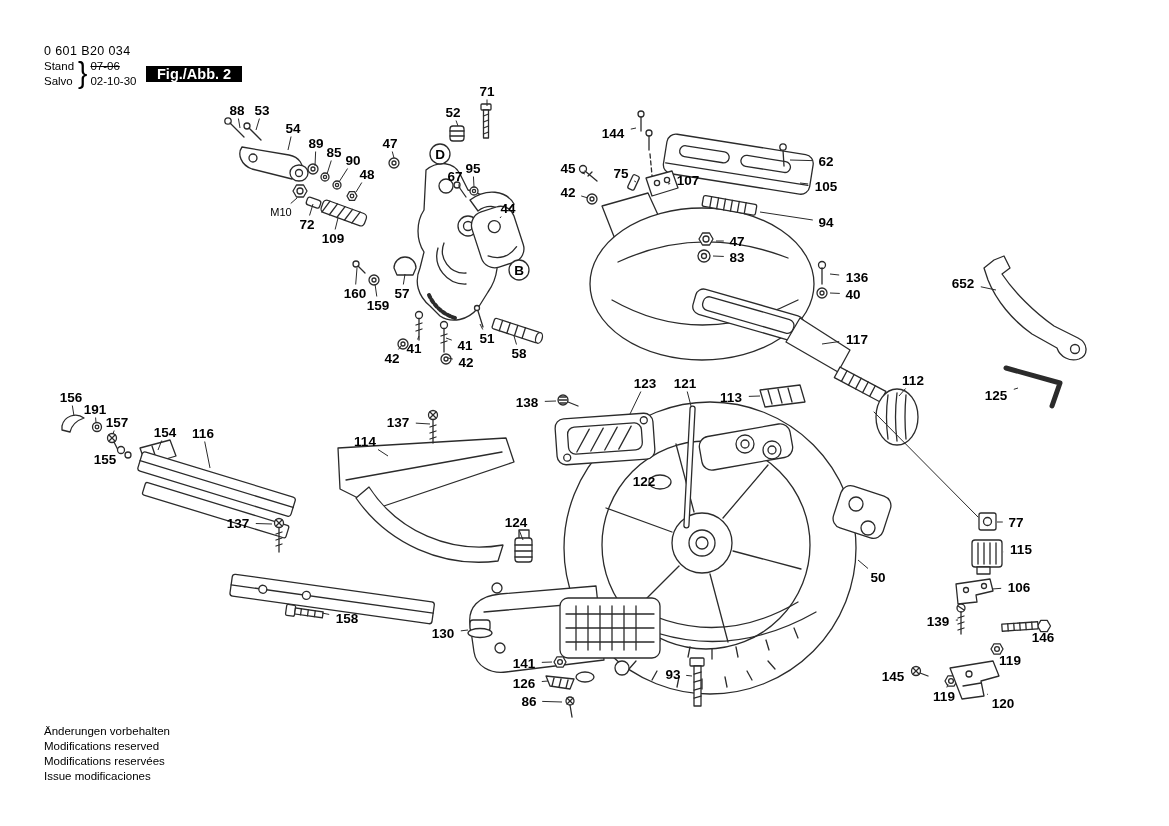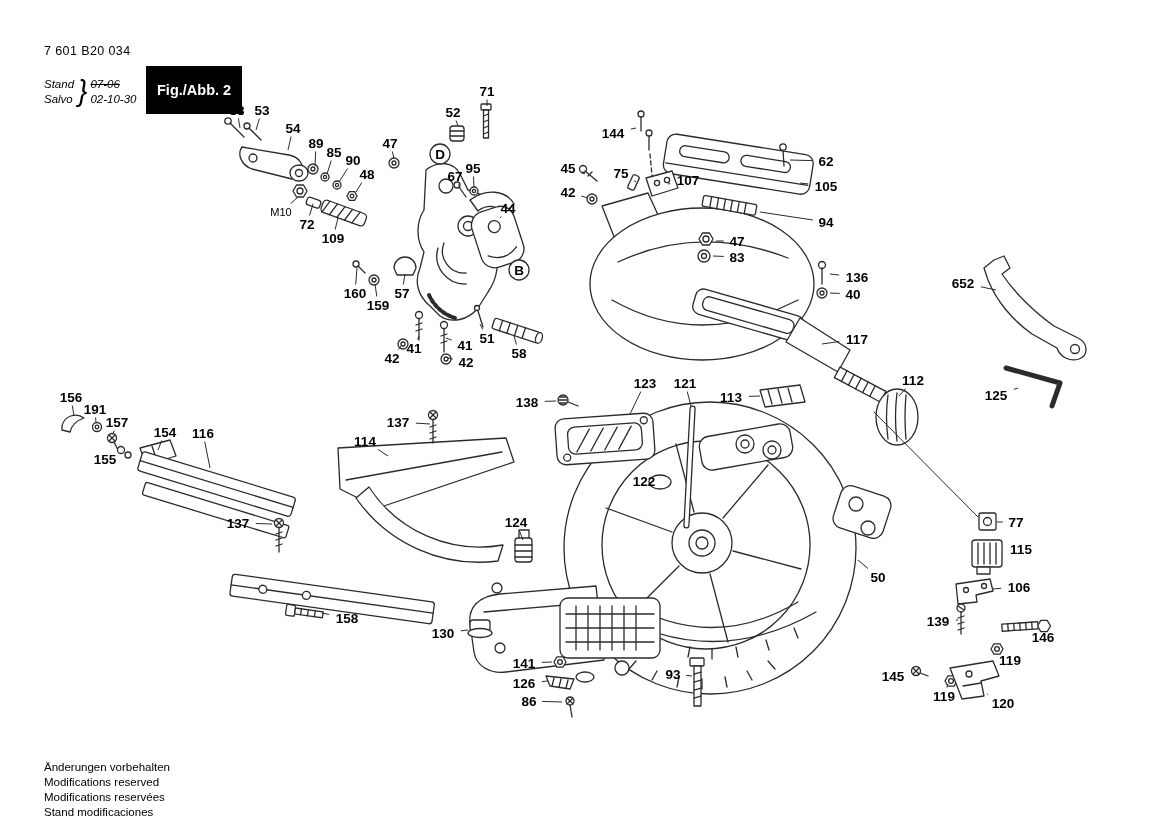--- a/index.html
+++ b/index.html
@@ -6,47 +6,47 @@
   html,body { background:#fff; }
   body {
     width:1169px; height:826px; position:relative; overflow:hidden;
     font-family:"Liberation Sans", sans-serif; color:#000;
   }
   .page { position:absolute; inset:0; }
   svg#diagram-svg { position:absolute; left:0; top:0; width:1169px; height:826px; }
 
   .header { position:absolute; left:44px; top:44px; }
   .partno { font-size:12.5px; letter-spacing:.4px; }
-  .dateblock { display:flex; align-items:center; margin-top:18px;font-style:italic; }
+  .dateblock { display:flex; align-items:center; margin-top:0; }
   .datecol { display:flex; flex-direction:column; font-size:11.5px; line-height:1.3; }
   .brace { font-size:28px; font-weight:300; margin:0 3px 0 4px; transform:scaleY(1.05); }
   .strike { text-decoration:line-through; }
   .figbox {
     position:absolute; left:146px; top:66px; background:#000; color:#fff;
-    font-weight:bold; font-size:14.5px; padding:16px 11px; white-space:nowrap;
+    font-weight:bold; font-size:14.5px; padding:0 11px; white-space:nowrap;
   }
-  .footer { position:absolute; left:44px; top:760px; font-size:11.5px; line-height:1.3; }
+  .footer { position:absolute; left:44px; top:724px; font-size:11.5px; line-height:1.3; }
 
   
   #artwork { stroke:#2b2b2b; stroke-width:1.3; fill:none; stroke-linecap:round; stroke-linejoin:round; }
   #leader-layer line { stroke:#2b2b2b; stroke-width:1; }
   #label-layer text {
     font-family:"Liberation Sans", sans-serif; font-size:13.5px; font-weight:bold;
     fill:#000; text-anchor:middle; dominant-baseline:central;
   }
   #label-layer text.small { font-size:11px; font-weight:normal; }
   #label-layer circle { fill:#fff; stroke:#2b2b2b; stroke-width:1.3; }
 </style>
 </head>
 <body>
 
 <div class="page">
 
   <div class="header">
-    <div class="partno">7 601 B20 034</div>
+    <div class="partno">0 601 B20 034</div>
     <div class="dateblock">
       <div class="datecol">
         <span>Stand</span>
         <span>Salvo</span>
       </div>
       <div class="brace">}</div>
       <div class="datecol">
         <span class="strike">07-06</span>
         <span>02-10-30</span>
       </div>
@@ -584,16 +584,16 @@
         <text x="524" y="683">126</text>
         <text x="529" y="701">86</text>
         <text x="673" y="674">93</text>
       </g>
   </svg>
 
   <div class="footer">
     <div>Änderungen vorbehalten</div>
     <div>Modifications reserved</div>
     <div>Modifications reservées</div>
-    <div>Stand modificaciones</div>
+    <div>Issue modificaciones</div>
   </div>
 
 </div>
 
 </body></html>

